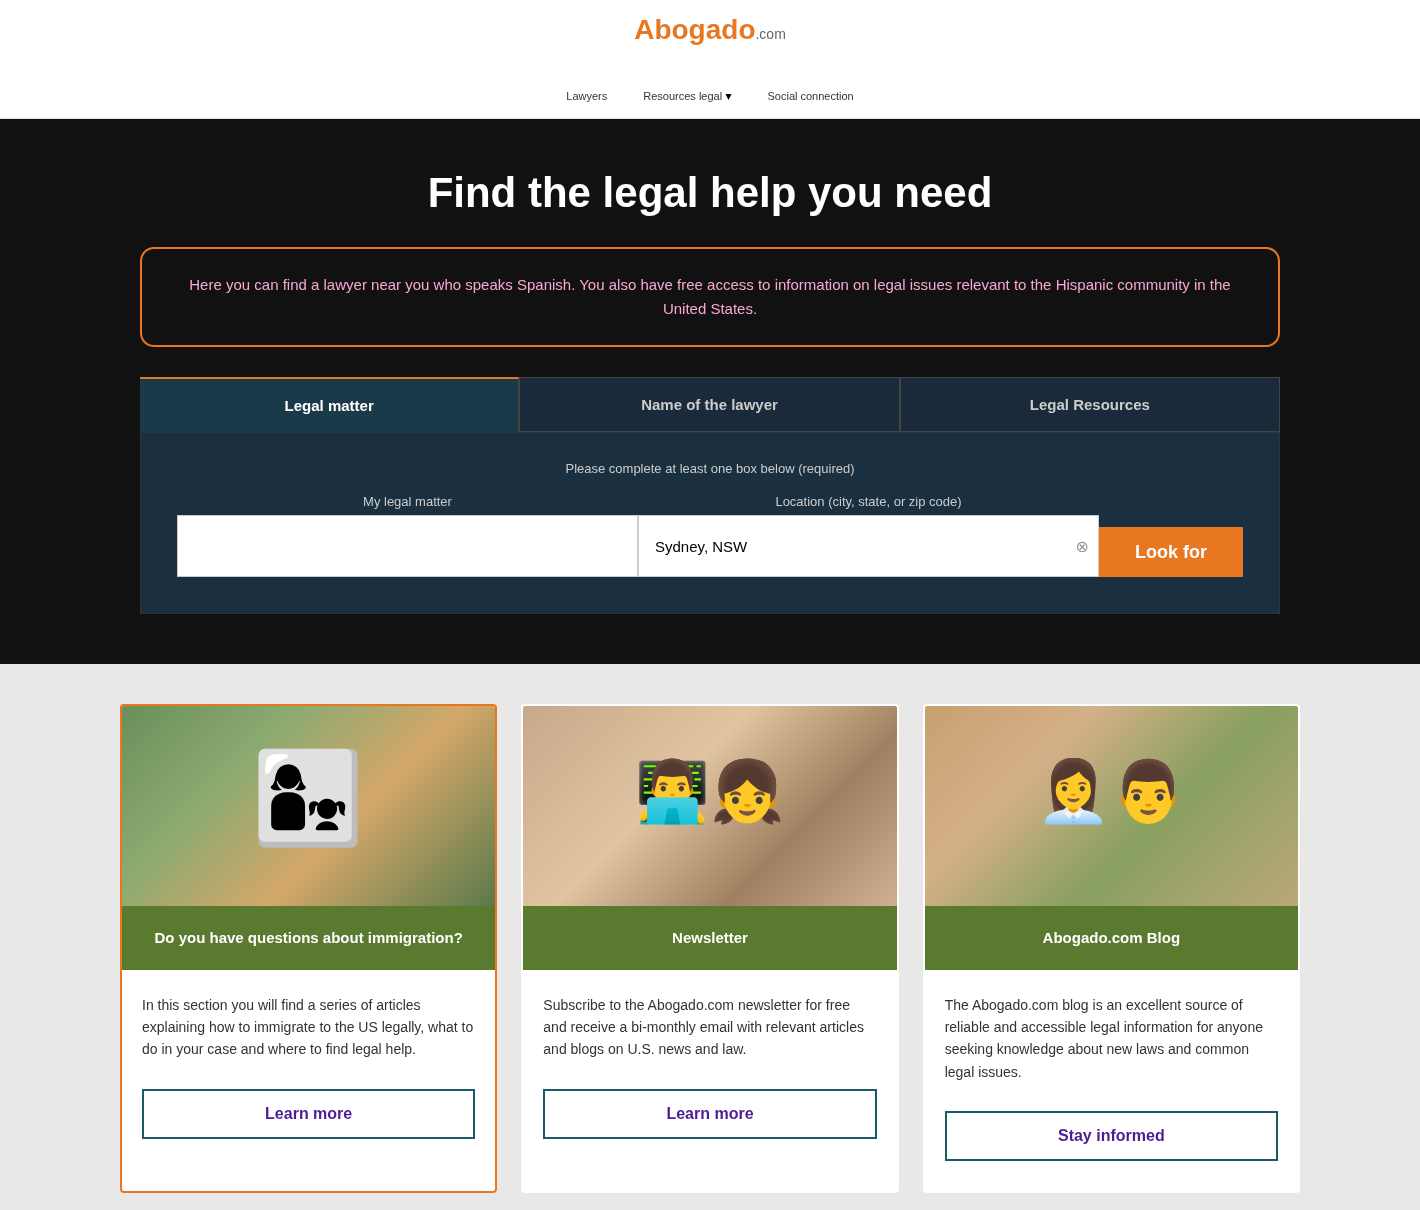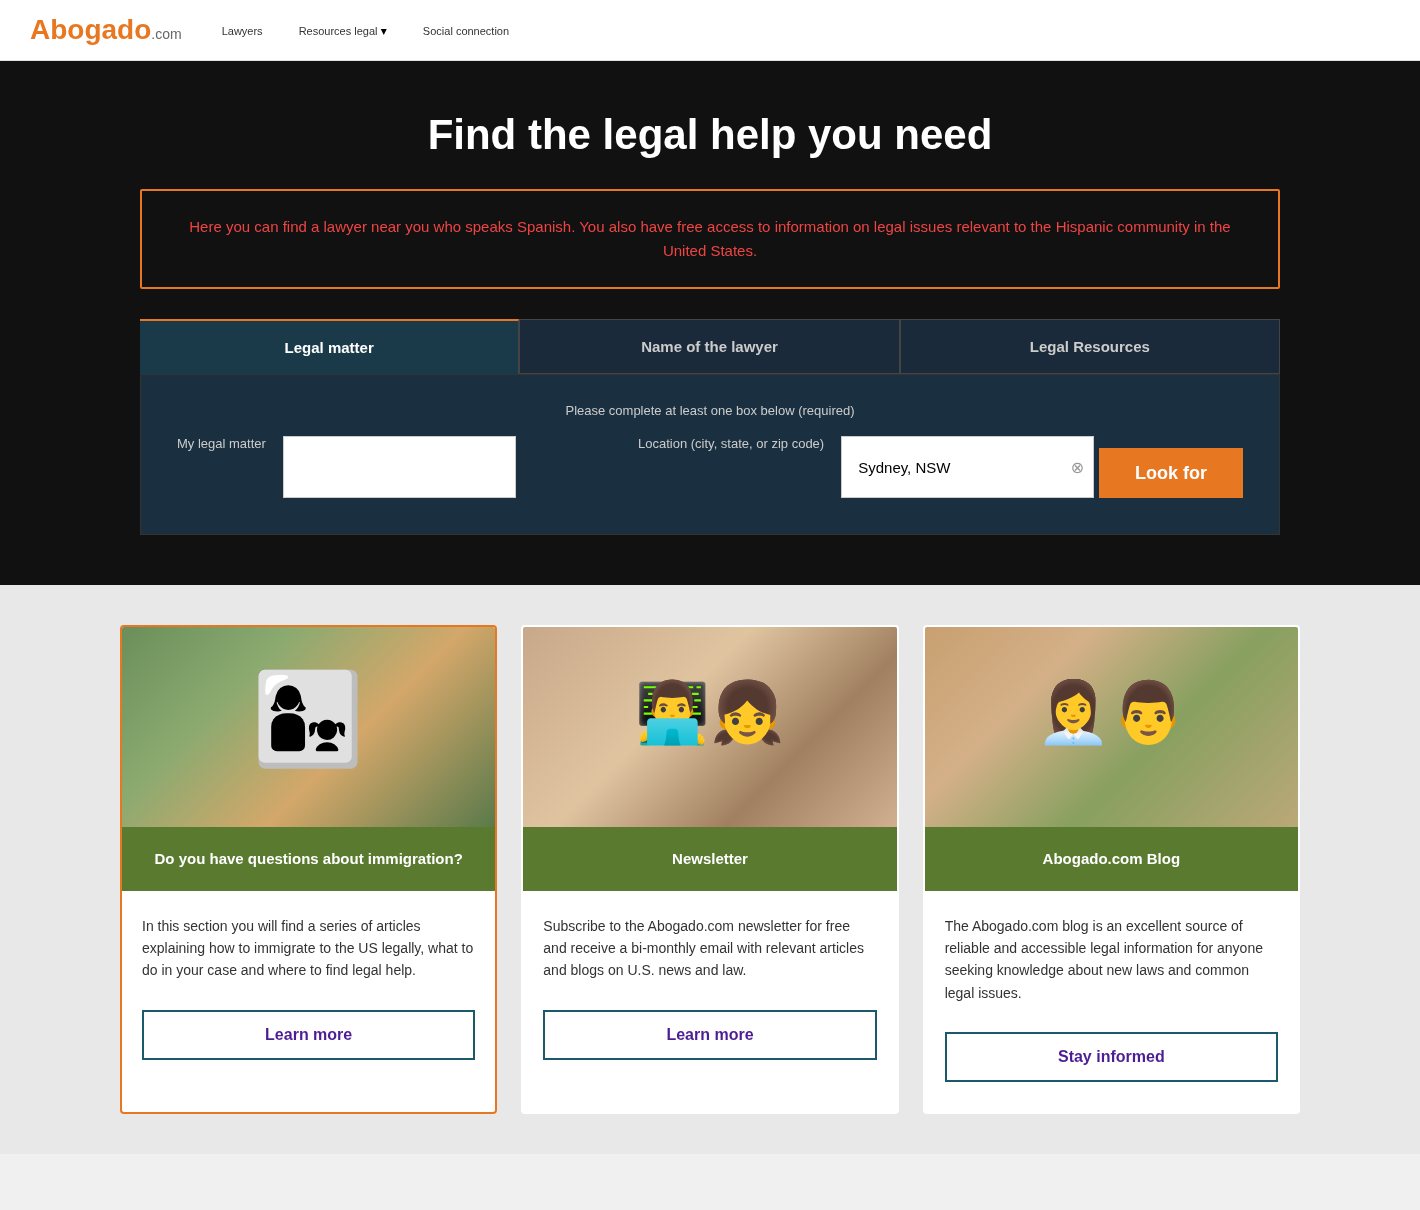--- a/index.html
+++ b/index.html
@@ -6,20 +6,21 @@
     body { font-family: Arial, sans-serif; background: #f0f0f0; }
 
     
     .navbar {
       background: #fff;
       display: flex;
       align-items: center;
       padding: 14px 30px;
       border-bottom: 1px solid #e0e0e0;
       gap: 40px;
+      flex-direction: column;
     }
     .logo-abogado {
       font-size: 28px;
       font-weight: 700;
       color: #e87722;
       text-decoration: none;
     }
     .logo-abogado .dot-com {
       font-size: 14px;
       color: #666;
@@ -47,25 +48,25 @@
       text-align: center;
     }
     .hero h1 {
       color: #fff;
       font-size: 42px;
       font-weight: 700;
       margin-bottom: 30px;
     }
     .hero-box {
       border: 2px solid #e87722;
-      border-radius: 2px;
+      border-radius: 14px;
       padding: 24px 40px;
       max-width: 1140px;
       margin: 0 auto 30px;
-      color: #ef4444;
+      color: #f9a8d4;
       font-size: 15px;
       line-height: 1.6;
     }
 
     
     .tabs-container {
       max-width: 1140px;
       margin: 0 auto;
       display: flex;
     }
@@ -105,21 +106,21 @@
       font-size: 13px;
       margin-bottom: 18px;
     }
     .search-row {
       display: flex;
       gap: 0;
       align-items: flex-end;
     }
     .field-group {
       display: flex;
-      gap: 17px;
+      flex-direction: column;
     }
     .field-group label {
       color: #ccc;
       font-size: 13px;
       margin-bottom: 6px;
     }
     .field-group.legal-matter {
       flex: 1;
     }
     .field-group.location {

